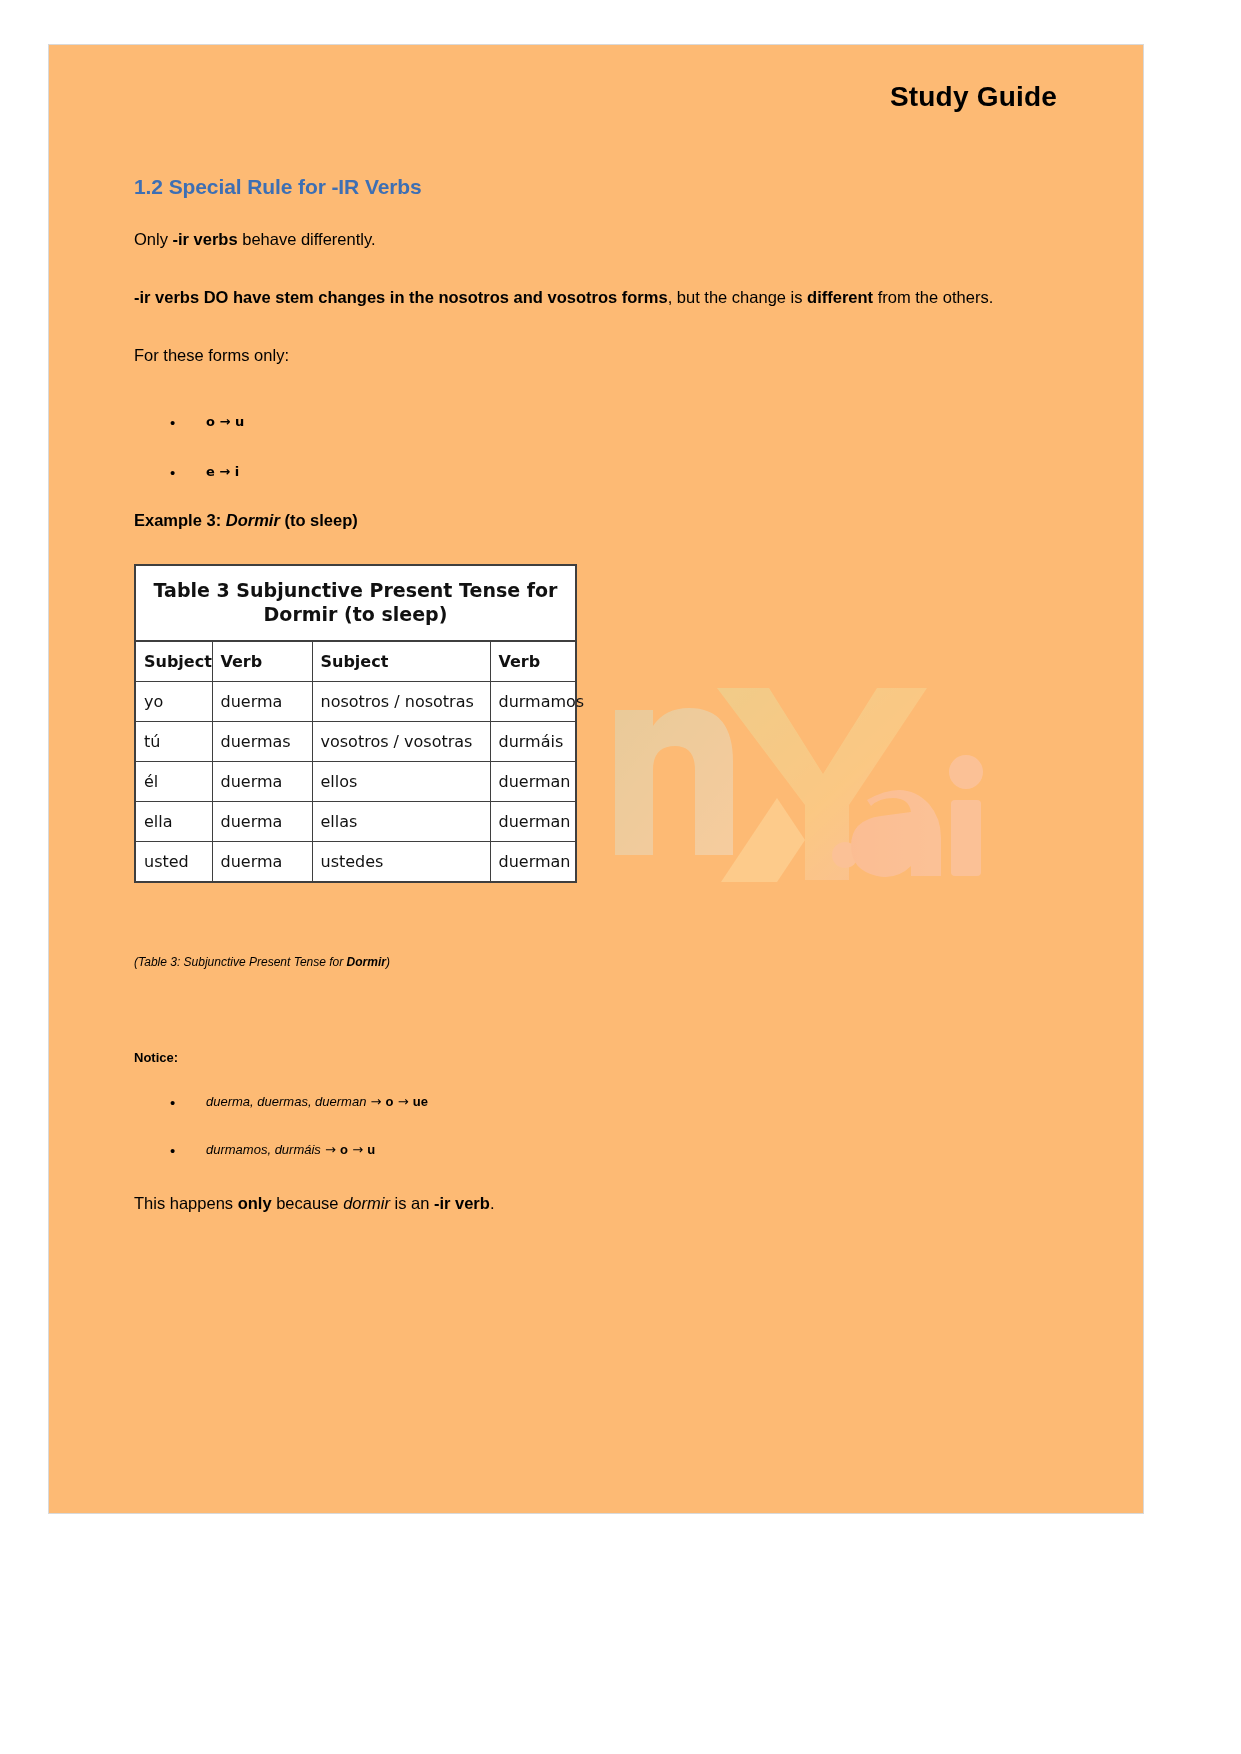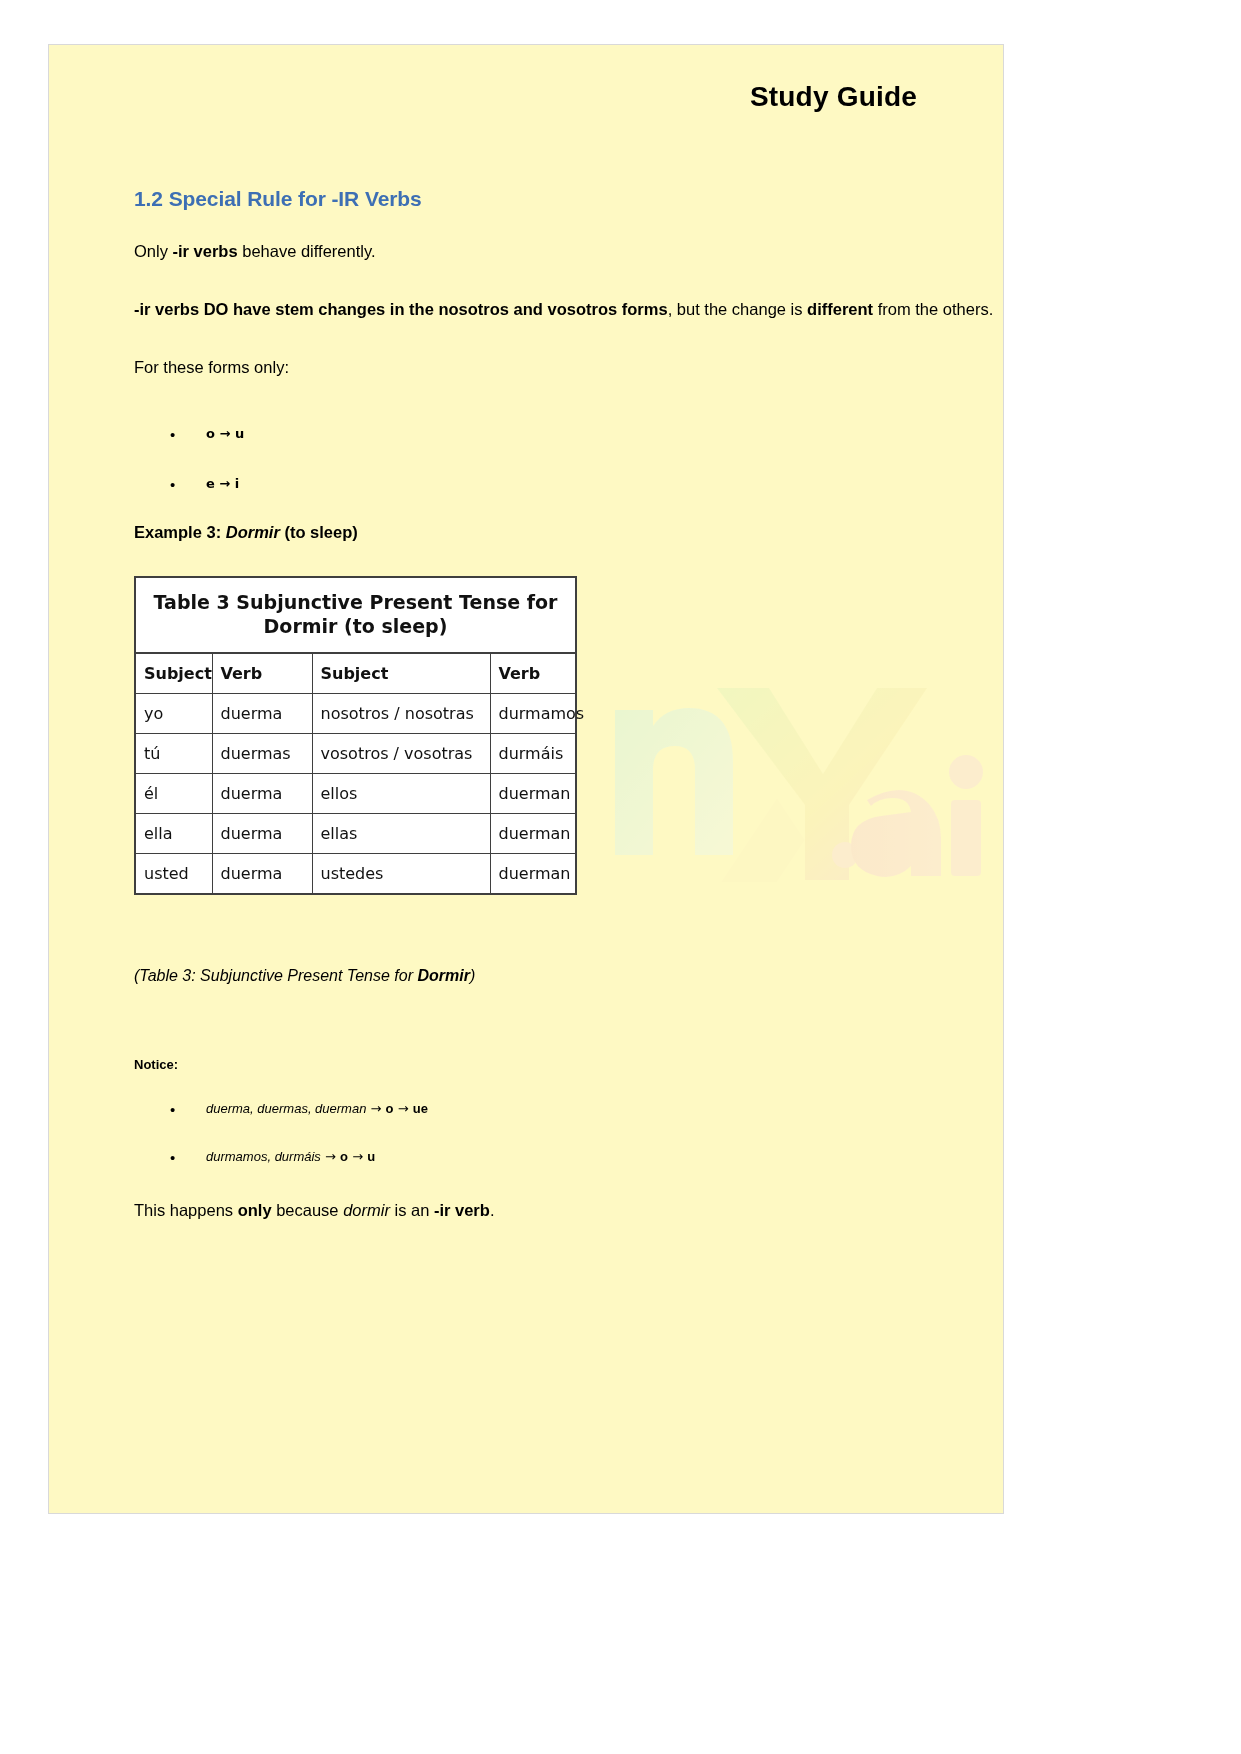--- a/index.html
+++ b/index.html
@@ -13,24 +13,24 @@
     font-family: "Liberation Sans", sans-serif;
     color: #000;
     position: relative;
     overflow: hidden;
   }
 
   .page {
     position: absolute;
     left: 48px;
     top: 44px;
-    width: 956px;
+    width: 1096px;
     height: 1470px;
     border: 1px solid #d9d9d9;
-    background: #fef9c3;
+    background: #fdba74;
     box-sizing: border-box;
     padding-left: 8px;
   }
 
   .inner {
     position: absolute;
     left: 0;
     top: 0;
     right: 0;
     bottom: 0;
@@ -53,21 +53,21 @@
     position: absolute;
     left: 85px;
     top: 130px;
     width: 890px;
   }
 
   h2.section-title {
     font-size: 21px;
     font-weight: bold;
     color: #3d6fb4;
-    margin: 12px 0 24px 0;
+    margin: 0 0 24px 0;
     letter-spacing: -0.1px;
   }
 
   p.para {
     font-size: 16.5px;
     line-height: 1.95;
     margin: 0 0 26px 0;
     color: #000;
   }
   p.para.tight { margin-bottom: 39px; }
@@ -145,23 +145,23 @@
   table.conj tr th:first-child { border-left: none; }
   table.conj tr td:last-child,
   table.conj tr th:last-child { border-right: none; }
   table.conj tr:last-child td { border-bottom: none; }
   col.c1 { width: 76px; }
   col.c2 { width: 100px; }
   col.c3 { width: 178px; }
   col.c4 { width: 85px; }
 
   .caption {
-    font-size: 16px;
+    font-size: 12px;
     font-style: italic;
-    margin: 72px 0 0 0;
+    margin: 72px 0 9px 0;
   }
 
   .notice-head {
     font-size: 13px;
     font-weight: bold;
     margin: 0 0 26px 0;
   }
 
   
   .watermark {

